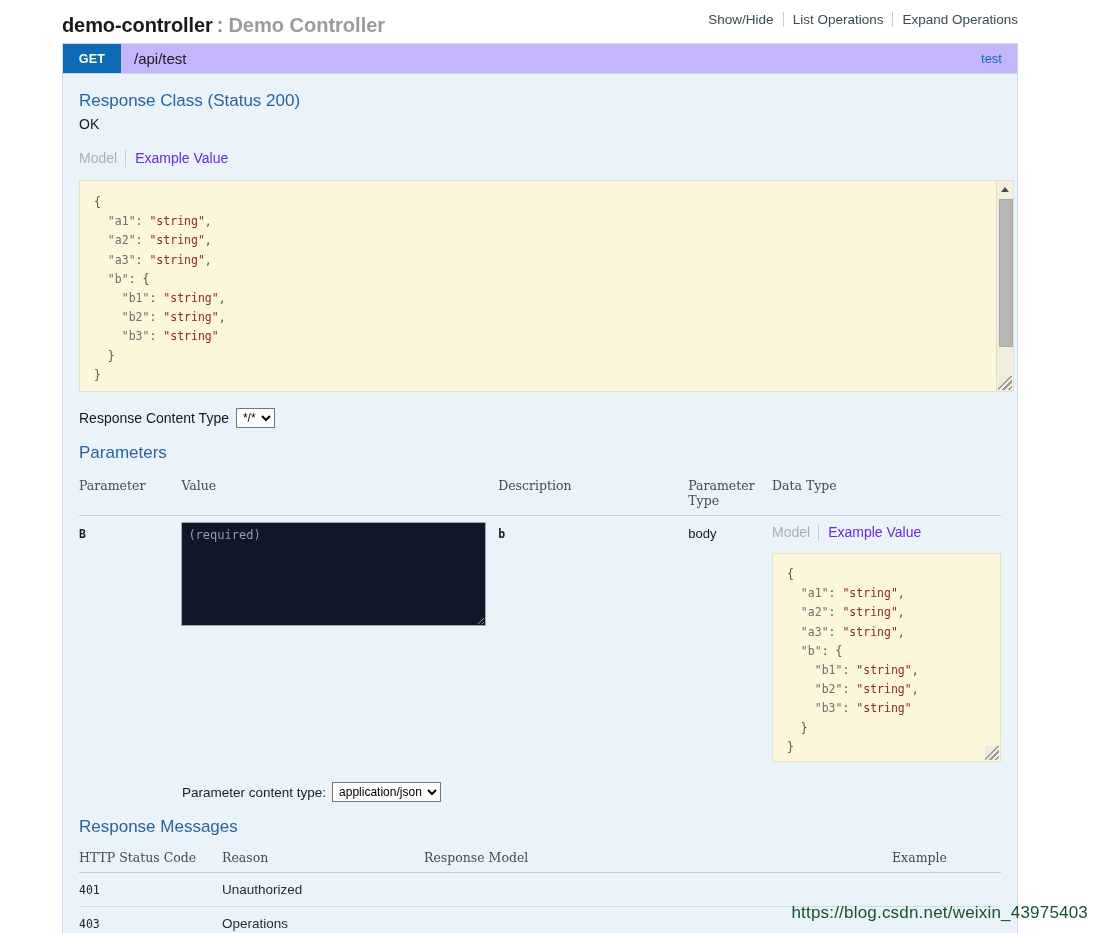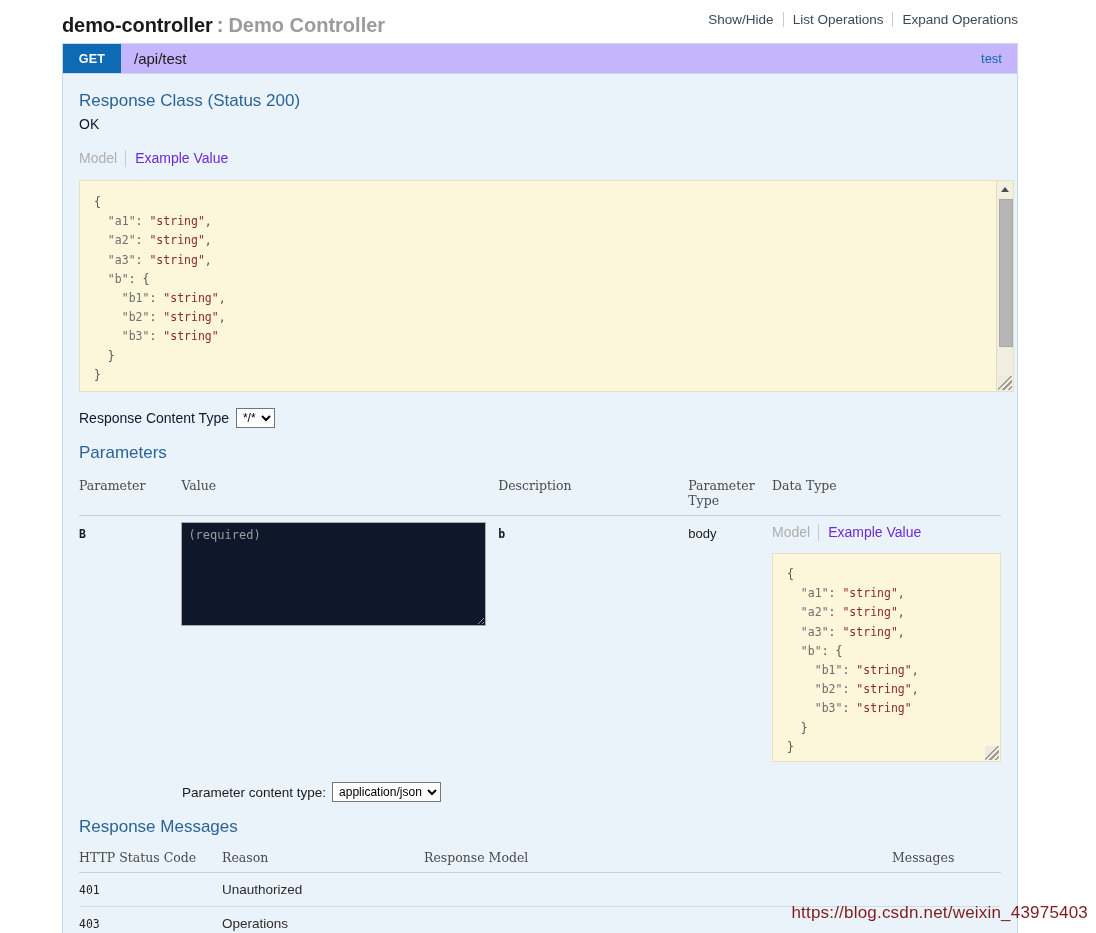--- a/index.html
+++ b/index.html
@@ -332,21 +332,21 @@
   .reason-cell {
     font-size: 13.5px;
     color: #2b2b2b;
   }
 
   .watermark {
     position: absolute;
     right: 8px;
     bottom: 10px;
     font-size: 17px;
-    color: #7f1d1d;
+    color: #14532d;
     font-family: "Liberation Sans", sans-serif;
     letter-spacing: 0.2px;
     user-select: none;
     white-space: nowrap;
   }
 </style>
 </head>
 <body>
 
 <div class="page">
@@ -477,21 +477,21 @@
 
       <div style="margin:14px 16px 0 16px;">
         <h4 class="sec-h">Response Messages</h4>
 
         <table class="swgtable" style="margin-top:8px;">
           <thead>
             <tr>
               <th style="width:143px;">HTTP Status Code</th>
               <th style="width:202px;">Reason</th>
               <th style="width:468px;">Response Model</th>
-              <th>Messages</th>
+              <th>Example</th>
             </tr>
           </thead>
           <tbody>
             <tr>
               <td><span class="status-code">401</span></td>
               <td><span class="reason-cell">Unauthorized</span></td>
               <td></td>
               <td></td>
             </tr>
             <tr>

